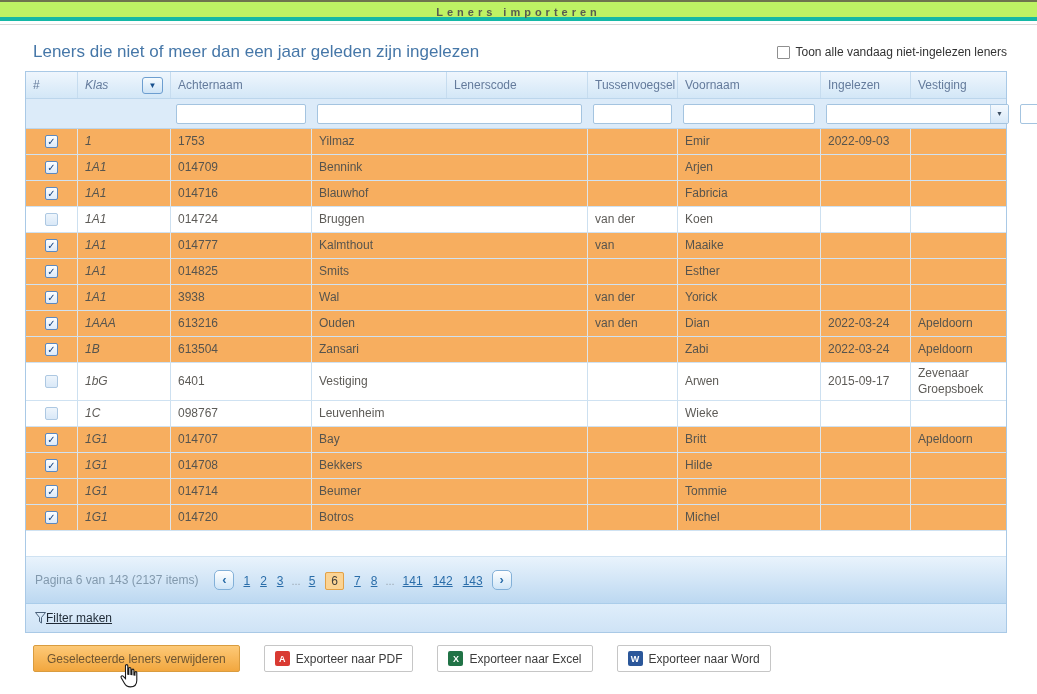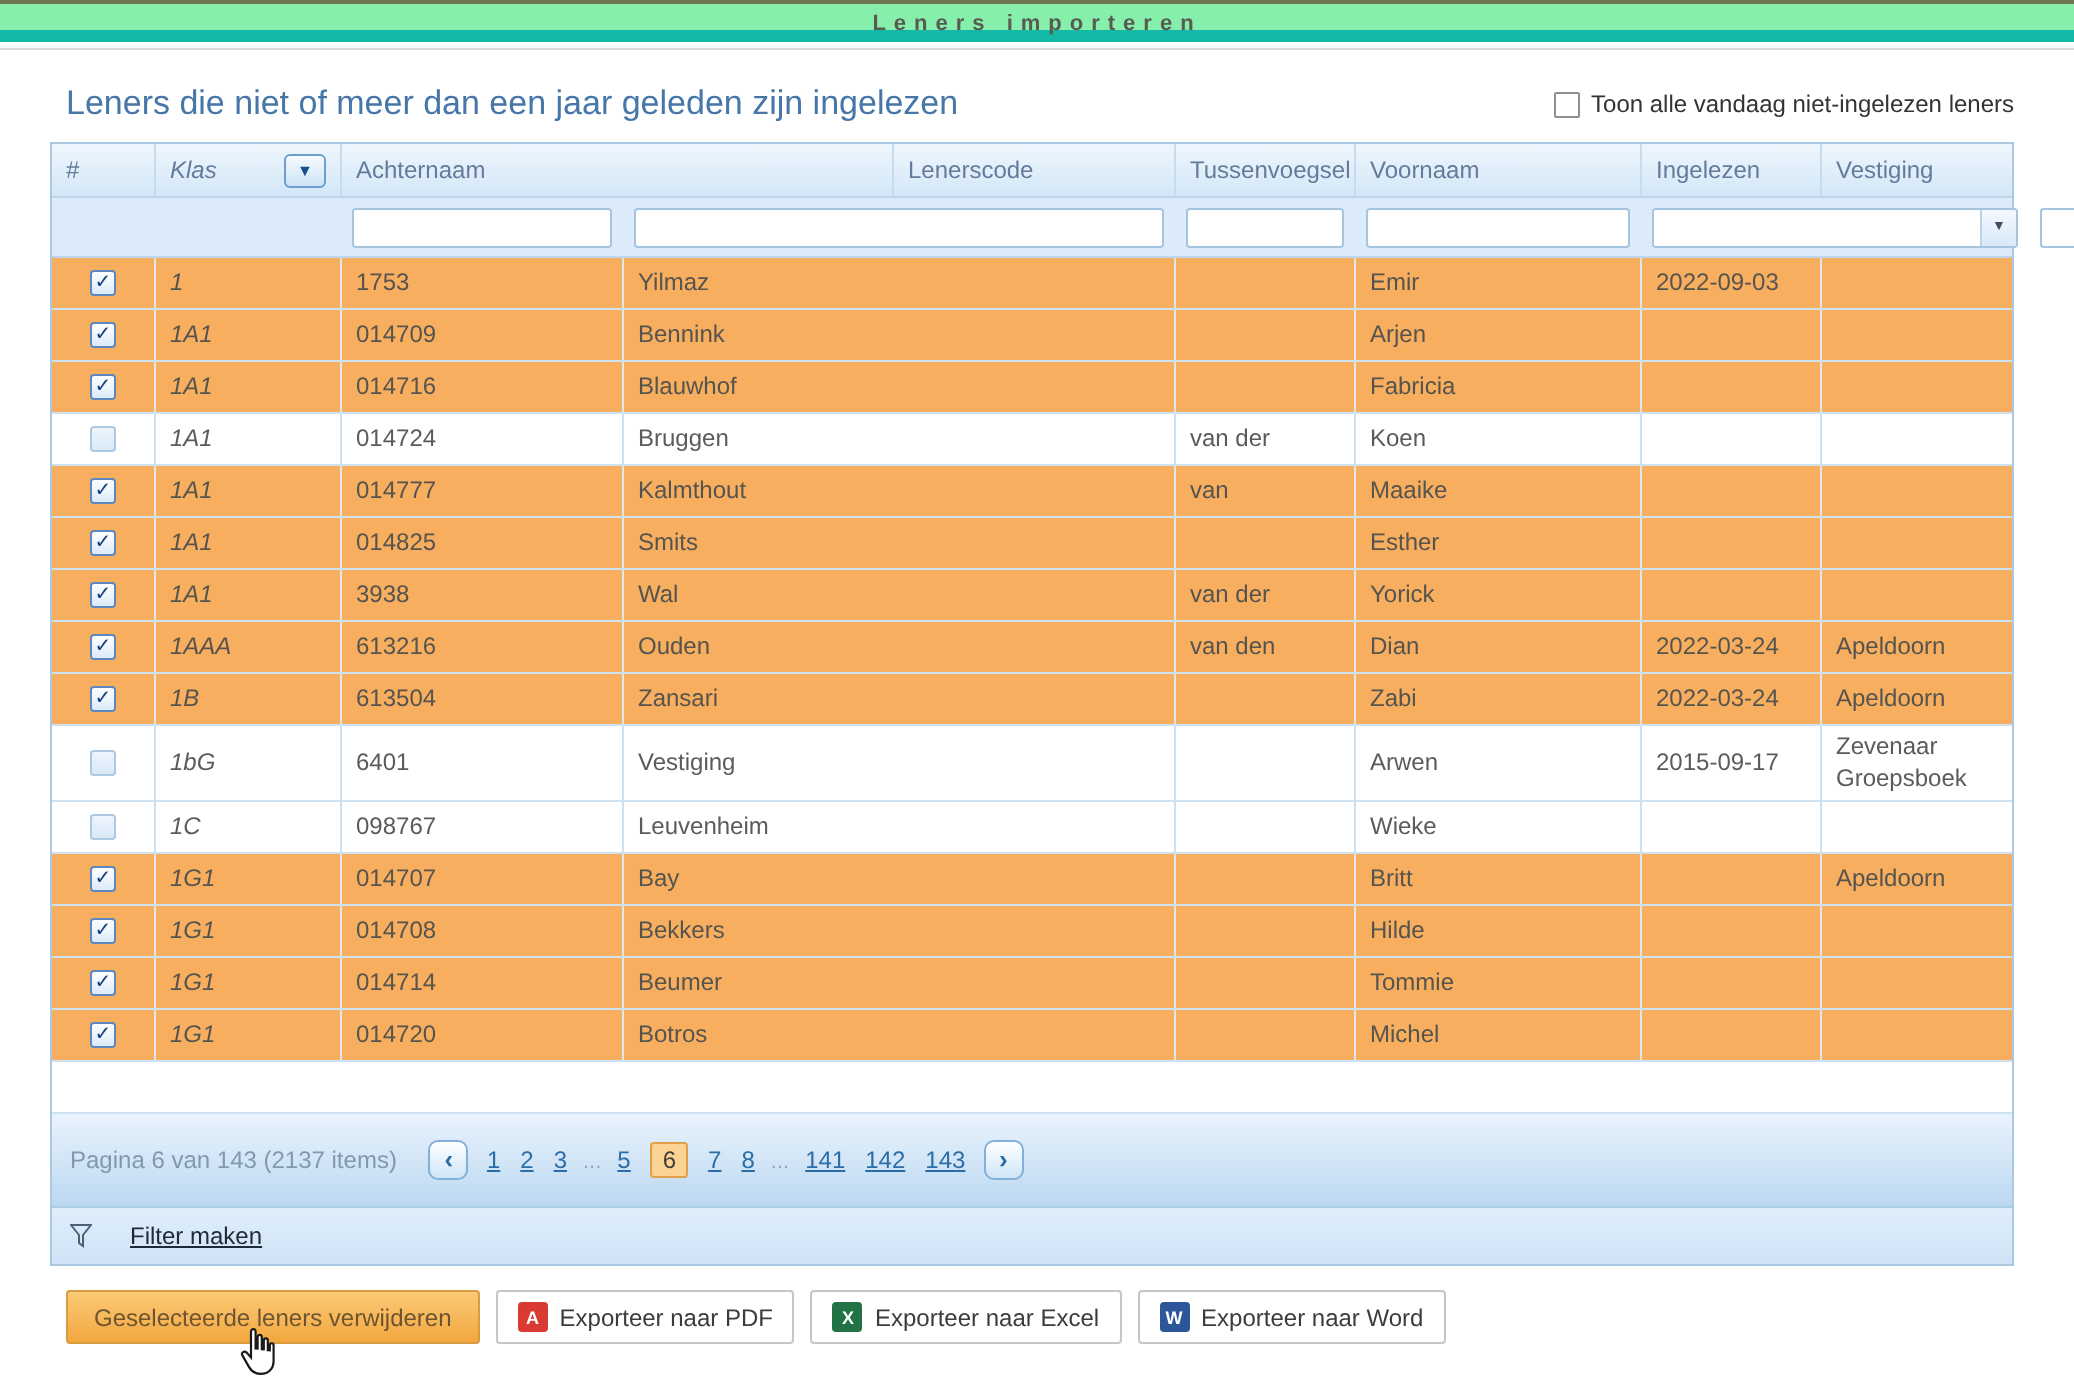--- a/index.html
+++ b/index.html
@@ -4,22 +4,22 @@
 <style>
   * { box-sizing: border-box; margin: 0; padding: 0; }
   html,body { width:1037px; height:694px; }
   body {
     font-family: "Liberation Sans", "DejaVu Sans", sans-serif;
     background:#ffffff; position:relative; overflow:hidden;
     color:#5b5855;
   }
   
   .topbar {
-    height:21px; background:#86efac;
-    border-top:2px solid #6e744e; border-bottom:6px solid #14b8a6;
+    height:21px; background:#bef264;
+    border-top:2px solid #6e744e; border-bottom:4px solid #14b8a6;
     text-align:center;
   }
   .topbar span {
     font-size:11px; font-weight:bold; letter-spacing:4px;
     color:#575c51; line-height:18px;
   }
   .top-divider { height:1px; background:#d9d9d9; margin-top:3px; }
 
   
   .heading-row {
@@ -104,27 +104,27 @@
   }
   .pglink { color:#2a6da9; text-decoration:underline; font-size:12px; margin:0 5px; cursor:pointer; }
   .pgcur {
     background:#fbd393; border:1px solid #e2a148; border-radius:2px;
     padding:1px 5px; font-size:12px; color:#42403c; margin:0 5px;
   }
   .pgdots { color:#9aa7b3; font-size:11px; margin:0 3px; }
 
   
   .filterband {
-    height:28px; display:flex; align-items:center; gap:19px; padding:0 9px;
+    height:28px; display:flex; align-items:center; gap:0; padding:0 9px;
     background:linear-gradient(#dfeefb,#cfe3f6);
   }
   .filterband a { font-size:12px; color:#1f2a36; text-decoration:underline; cursor:pointer; }
 
   
-  .actions { margin:12px 0 0 33px; display:flex; gap:8px; align-items:center; }
+  .actions { margin:12px 0 0 33px; display:flex; gap:24px; align-items:center; }
   .btn-delete {
     height:27px; padding:0 13px; font-size:12px; color:#6e5531;
     background:linear-gradient(#fdc977,#f2a73f);
     border:1px solid #d99c3f; border-radius:2px; cursor:pointer;
     font-family:"Liberation Sans","DejaVu Sans",sans-serif;
   }
   .btn-export {
     height:27px; padding:0 10px; font-size:12px; color:#3c3c3c;
     background:#fff; border:1px solid #c6c6c6; border-radius:2px; cursor:pointer;
     display:flex; align-items:center; gap:6px;

